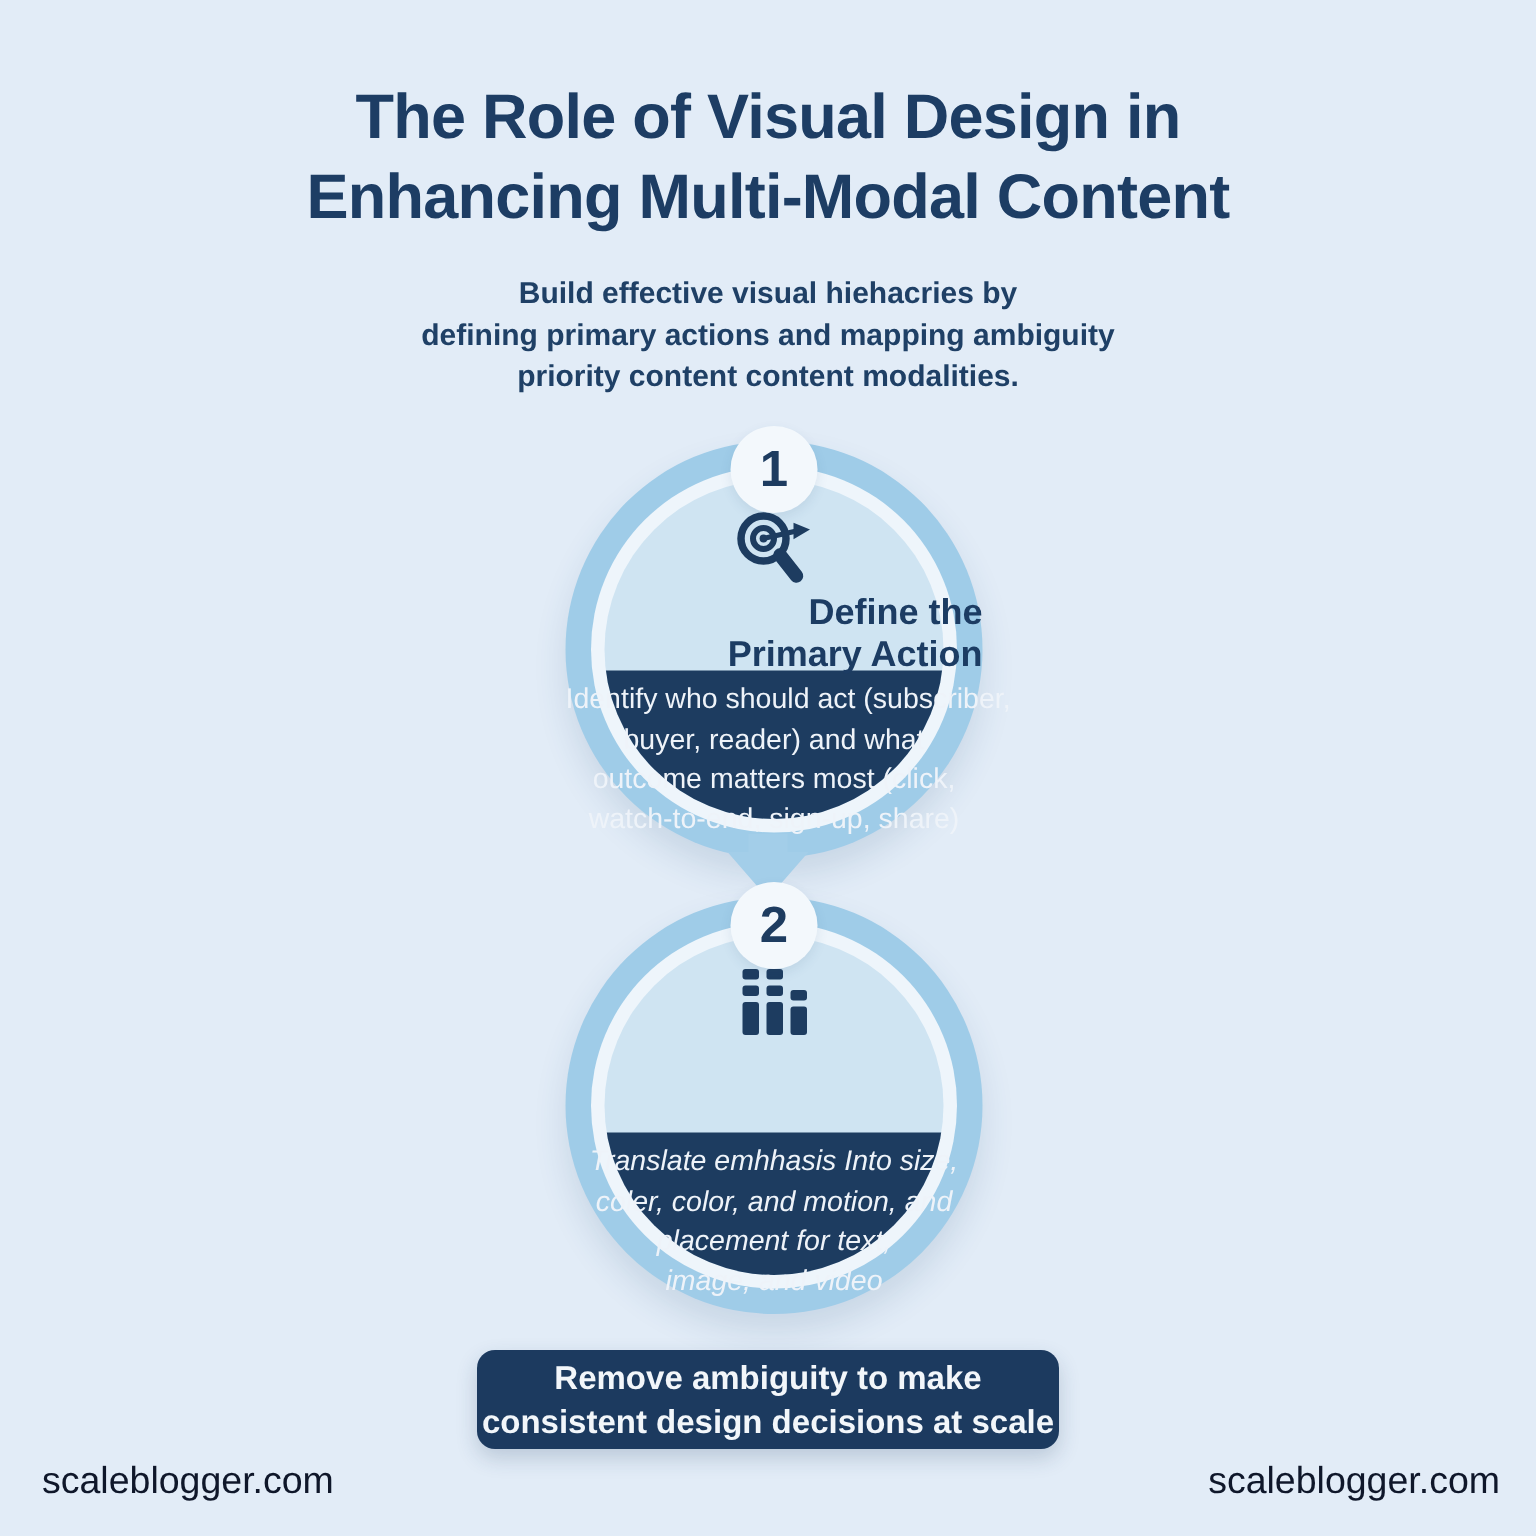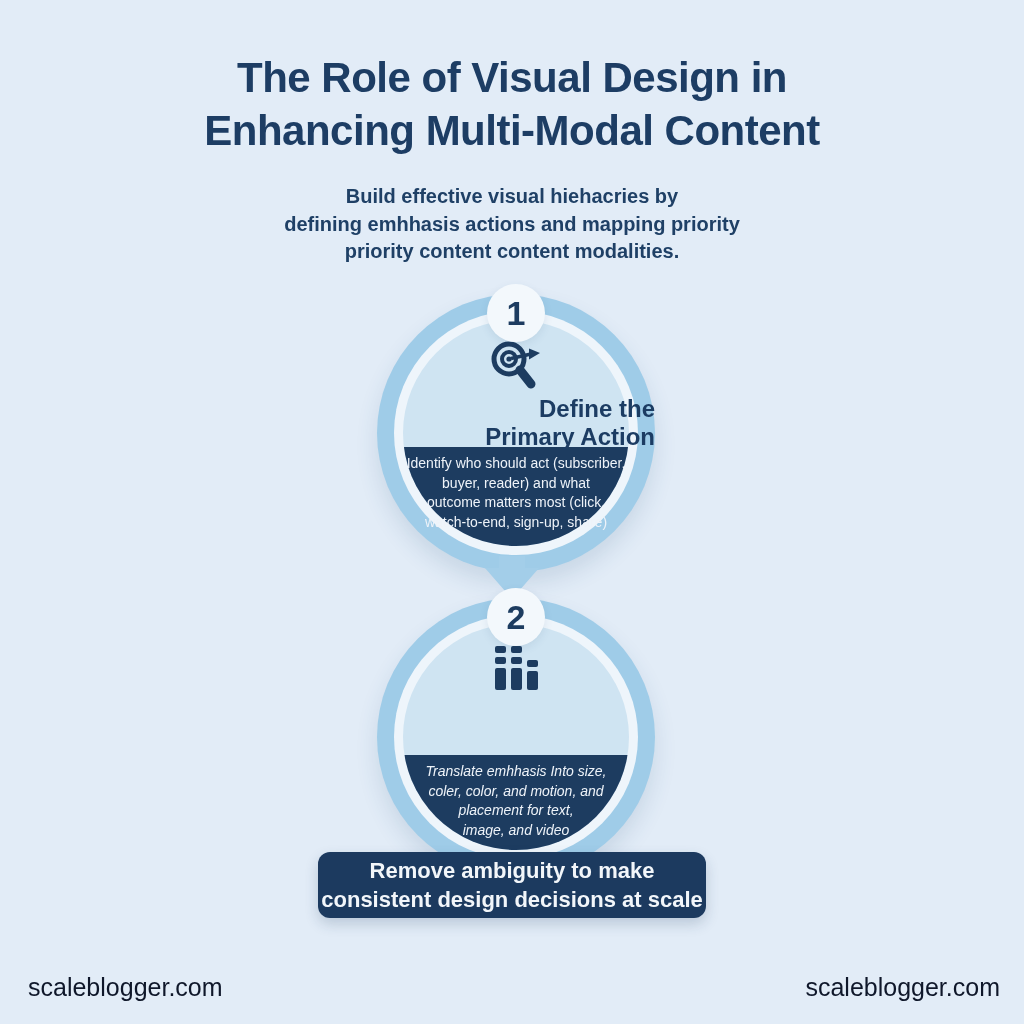--- a/index.html
+++ b/index.html
@@ -35,29 +35,29 @@
     color:#1d3c60;font-size:34px;font-weight:bold;z-index:3;
     box-shadow:0 3px 8px rgba(45,85,125,.10);
   }
   .step-icon{position:absolute;top:44px;left:50%;transform:translateX(-50%);z-index:2;}
   .heading{
     position:absolute;top:101px;left:0;width:100%;text-align:right;
     color:#1c3c63;font-weight:bold;font-size:24px;line-height:1.17;z-index:2;
   }
   .desc{
     position:absolute;left:0;width:100%;text-align:center;
-    color:#eef3f9;font-size:14px;line-height:1.4;z-index:2;
+    color:#eef3f9;font-size:19px;line-height:1.4;z-index:2;
   }
   .step-1 .desc{top:160px;}
   .step-2 .desc{top:164px;font-style:italic;}
   
   .arrow{position:absolute;left:50%;transform:translateX(-50%);top:556px;z-index:1;}
   
   .banner{
-    position:absolute;left:318px;top:852px;width:388px;height:66px;
+    position:absolute;left:318px;top:900px;width:388px;height:66px;
     background:#1c3a5f;border-radius:12px;
     display:flex;flex-direction:column;align-items:center;justify-content:center;
     text-align:center;color:#f2f6fa;font-weight:bold;font-size:22px;line-height:1.32;
     box-shadow:0 6px 14px rgba(30,60,95,.20);
   }
   
   .watermark{position:absolute;bottom:22px;color:#0f172a;font-size:25px;}
   .wm-left{left:28px;}
   .wm-right{right:24px;}
 </style>
@@ -66,21 +66,21 @@
 
 <div class="canvas">
 
   <div class="title">
     <span class="line">The Role of Visual Design in</span>
     <span class="line">Enhancing Multi-Modal Content</span>
   </div>
 
   <div class="subtitle">
     <span class="line">Build effective visual hiehacries by</span>
-    <span class="line">defining emhhasis actions and mapping priority</span>
+    <span class="line">defining primary actions and mapping ambiguity</span>
     <span class="line">priority content content modalities.</span>
   </div>
 
   <div class="step step-1">
     <div class="ring"></div>
     <div class="ring-gap"></div>
     <div class="inner">
       <div class="chord"></div>
     </div>
     <div class="badge">

